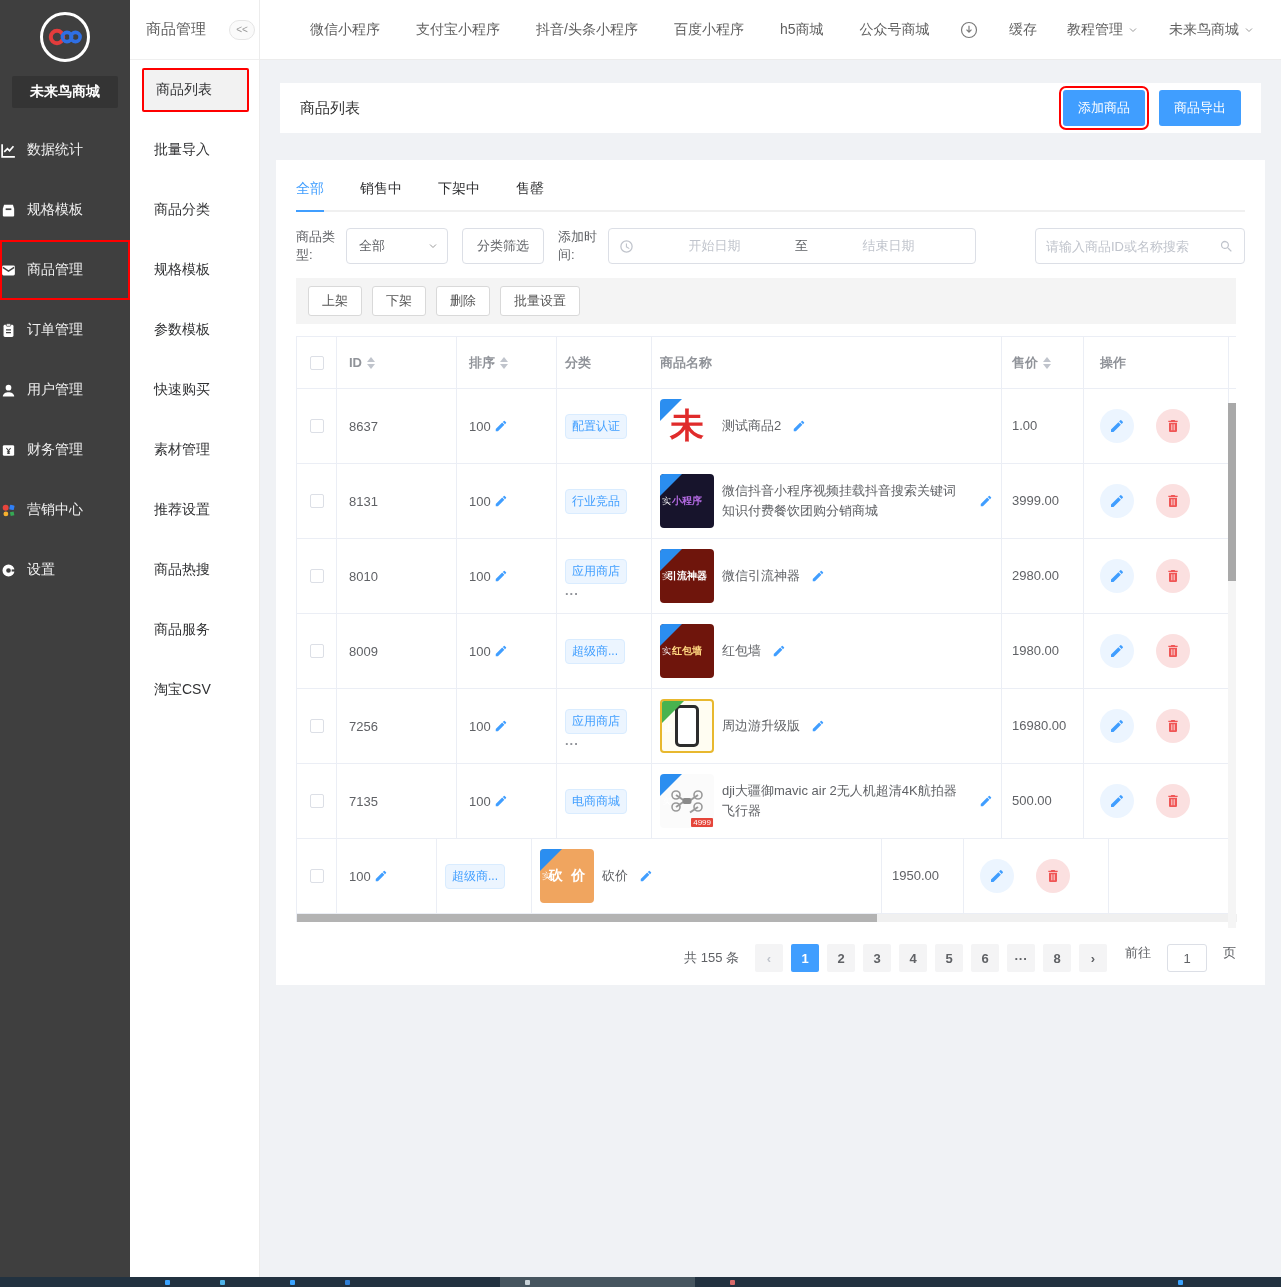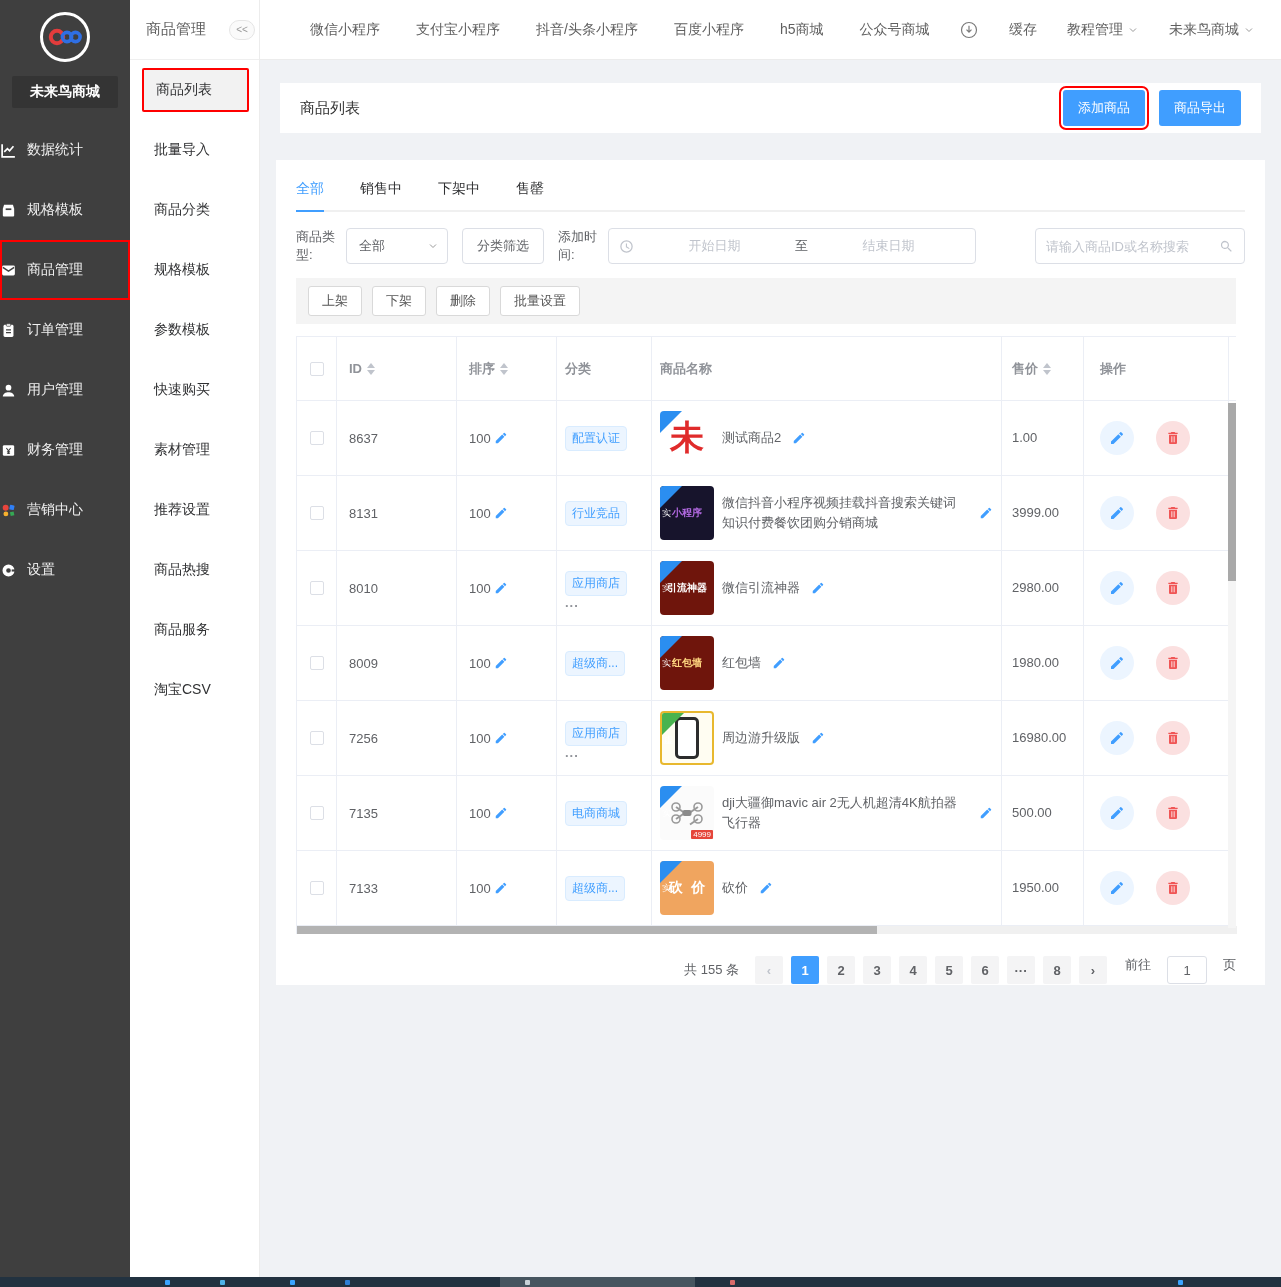--- a/index.html
+++ b/index.html
@@ -60,21 +60,21 @@
   .clock-ico svg, .search-ico svg { width:100%; height:100%; }
   .searchbox { margin-left:auto; width:210px; height:36px; border:1px solid #dcdfe6; border-radius:4px; display:flex; align-items:center; padding:0 10px; background:#fff; }
   .searchbox input { border:none; outline:none; flex:1; min-width:0; font-size:13px; font-family:inherit; color:#606266; }
   .searchbox input::placeholder { color:#c0c4cc; }
 
   .batch { margin-top:14px; width:940px; background:#f4f4f4; padding:8px 12px; display:flex; gap:10px; }
   .batch-btn { height:30px; padding:0 13px; background:#fff; border:1px solid #d9d9d9; border-radius:3px; font-size:13px; color:#555; cursor:pointer; font-family:inherit; }
 
   
   .tbl { margin-top:12px; width:940px; position:relative; font-size:13px; color:#606266; border-left:1px solid #ebeef5; }
-  .thead { display:flex; height:65px; border-top:1px solid #ebeef5; border-bottom:1px solid #ebeef5; color:#909399; font-weight:bold; }
+  .thead { display:flex; height:53px; border-top:1px solid #ebeef5; border-bottom:1px solid #ebeef5; color:#909399; font-weight:bold; }
   .trow { display:flex; height:75px; border-bottom:1px solid #ebeef5; }
   .cell { border-right:1px solid #ebeef5; display:flex; align-items:center; overflow:hidden; }
   .c0 { width:40px; justify-content:center; }
   .c1 { width:120px; padding-left:12px; }
   .c2 { width:100px; padding-left:12px; }
   .c3 { width:95px; padding-left:8px; }
   .c4 { width:350px; padding:0 8px; gap:8px; }
   .c5 { width:82px; padding:0 16px 0 10px; }
   .c6 { width:145px; padding-left:16px; gap:22px; }
   .cb { width:14px; height:14px; border:1px solid #dcdfe6; border-radius:2px; background:#fff; cursor:pointer; flex:none; }
@@ -710,23 +710,20 @@
                     <svg viewBox="0 0 24 24">
                       <path d="M6 19c0 1.1.9 2 2 2h8c1.1 0 2-.9 2-2V7H6v12zM9.5 9.5h1.5v9H9.5zM13 9.5h1.5v9H13zM19 4h-3.5l-1-1h-5l-1 1H5v2h14V4z" fill="currentColor"></path>
                     </svg>
                   </span>
                 </div>
               </div>
               <div class="trow">
                 <div class="cell c0">
                   <span class="cb"></span>
                 </div>
-                <div class="cell c1">
-                  <span>7133</span>
-                </div>
                 <div class="cell c2">
                   <span>100</span>
                   <span class="pencil">
                     <svg viewBox="0 0 24 24">
                       <path d="M3 17.25V21h3.75L17.8 9.94l-3.75-3.75L3 17.25zM20.7 7.04c.39-.39.39-1.02 0-1.41l-2.33-2.33a1 1 0 0 0-1.41 0l-1.83 1.83 3.75 3.75 1.82-1.84z" fill="currentColor"></path>
                     </svg>
                   </span>
                 </div>
                 <div class="cell c3">
                   <div class="tagcol">

